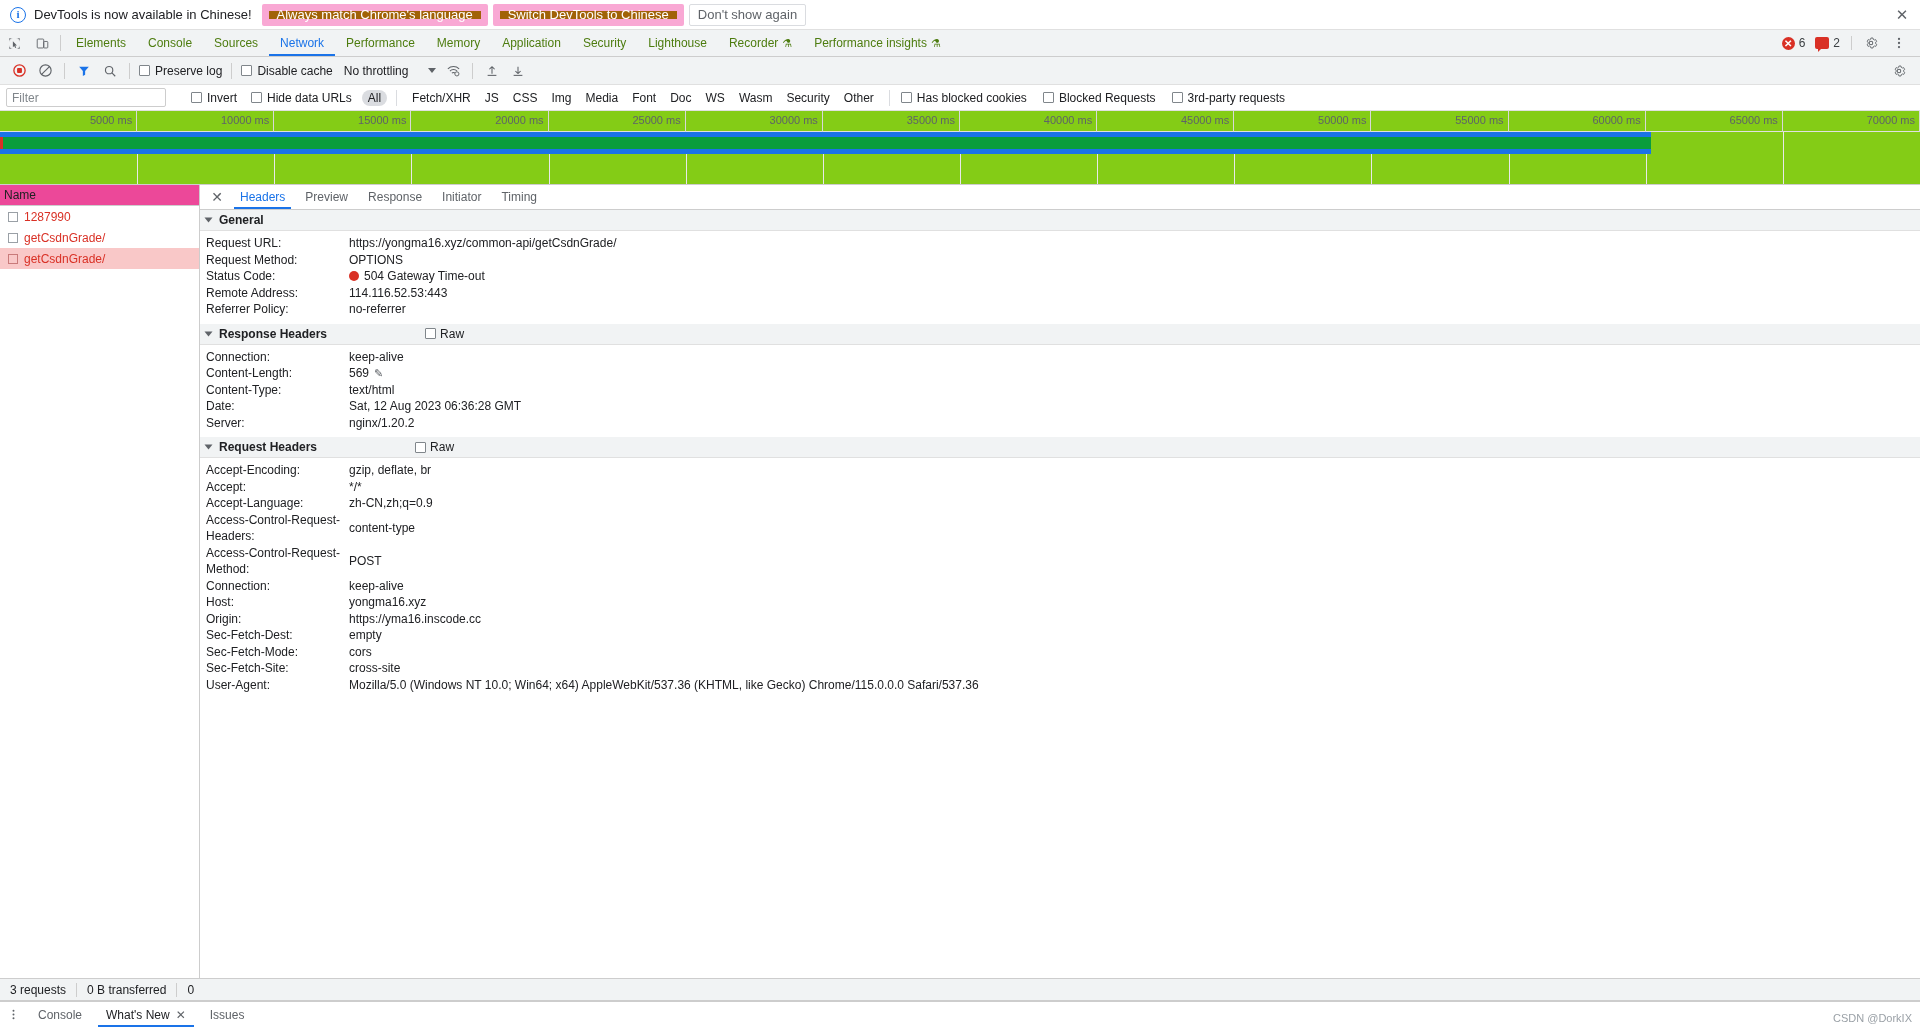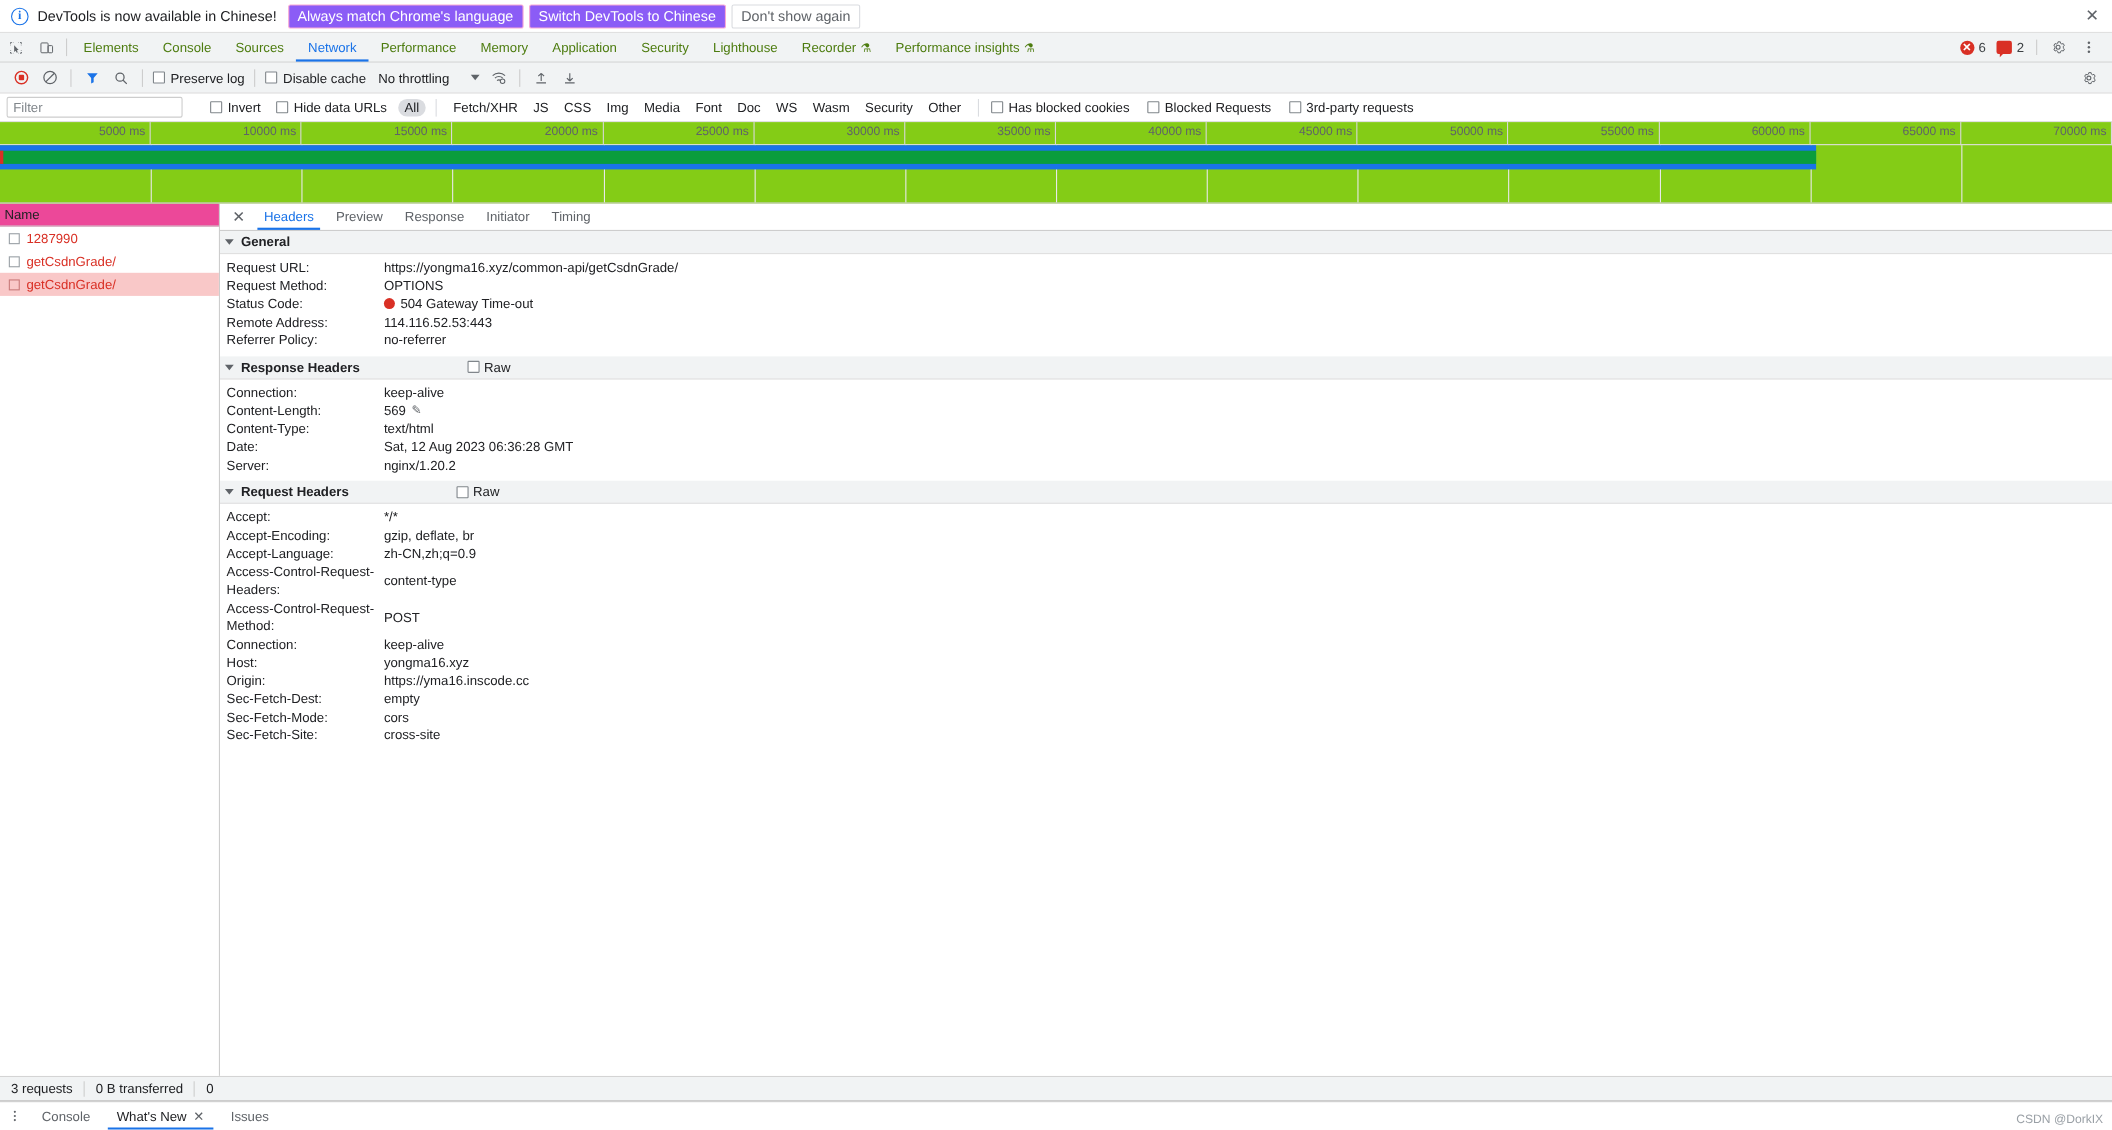--- a/index.html
+++ b/index.html
@@ -31,21 +31,21 @@
     font-family: "Liberation Serif", serif; font-weight: bold;
     margin-right: 8px;
   }
   .banner-text { font-size: 13px; color: #202124; margin-right: 10px; white-space: nowrap; }
   .banner-btn {
     height: 22px; padding: 0 8px; margin-right: 5px;
     display: inline-flex; align-items: center;
     font-size: 13px; border-radius: 2px; cursor: pointer;
     white-space: nowrap;
   }
-  .banner-btn.primary { background: #8b5cf6; color: #fff; border: 1px solid #f9a8d4; }
+  .banner-btn.primary { background: #a16207; color: #fff; border: 7px solid #f9a8d4; }
   .banner-btn.ghost { background: #fff; color: #5f6368; border: 1px solid #dadce0; }
   .banner-close {
     position: absolute; right: 10px; top: 50%; transform: translateY(-50%);
     width: 16px; height: 16px; cursor: pointer;
     color: #5f6368; font-size: 15px; line-height: 16px; text-align: center;
   }
 
   
   .tabbar {
     height: 27px; flex: 0 0 27px;
@@ -590,28 +590,28 @@
         <div class="sec-head">
           <span class="tri"></span>
           <span>Request Headers</span>
           <span class="raw-chk">
             <span class="cbox"></span>
             <span>Raw</span>
           </span>
         </div>
         <div class="kv-list">
           <div class="kv">
+            <span class="k">Accept-Encoding:</span>
+            <span class="v">gzip, deflate, br</span>
+          </div>
+          <div class="kv">
             <span class="k">Accept:</span>
             <span class="v">*/*</span>
           </div>
           <div class="kv">
-            <span class="k">Accept-Encoding:</span>
-            <span class="v">gzip, deflate, br</span>
-          </div>
-          <div class="kv">
             <span class="k">Accept-Language:</span>
             <span class="v">zh-CN,zh;q=0.9</span>
           </div>
           <div class="kv">
             <span class="k">Access-Control-Request-Headers:</span>
             <span class="v">content-type</span>
           </div>
           <div class="kv">
             <span class="k">Access-Control-Request-Method:</span>
             <span class="v">POST</span>
@@ -632,20 +632,24 @@
             <span class="k">Sec-Fetch-Dest:</span>
             <span class="v">empty</span>
           </div>
           <div class="kv">
             <span class="k">Sec-Fetch-Mode:</span>
             <span class="v">cors</span>
           </div>
           <div class="kv">
             <span class="k">Sec-Fetch-Site:</span>
             <span class="v">cross-site</span>
+          </div>
+          <div class="kv">
+            <span class="k">User-Agent:</span>
+            <span class="v">Mozilla/5.0 (Windows NT 10.0; Win64; x64) AppleWebKit/537.36 (KHTML, like Gecko) Chrome/115.0.0.0 Safari/537.36</span>
           </div>
         </div>
 
       </div>
     </div>
   </div>
 
   <div class="statusbar">
     <div class="sb-item">3 requests</div>
     <div class="sb-div"></div>

